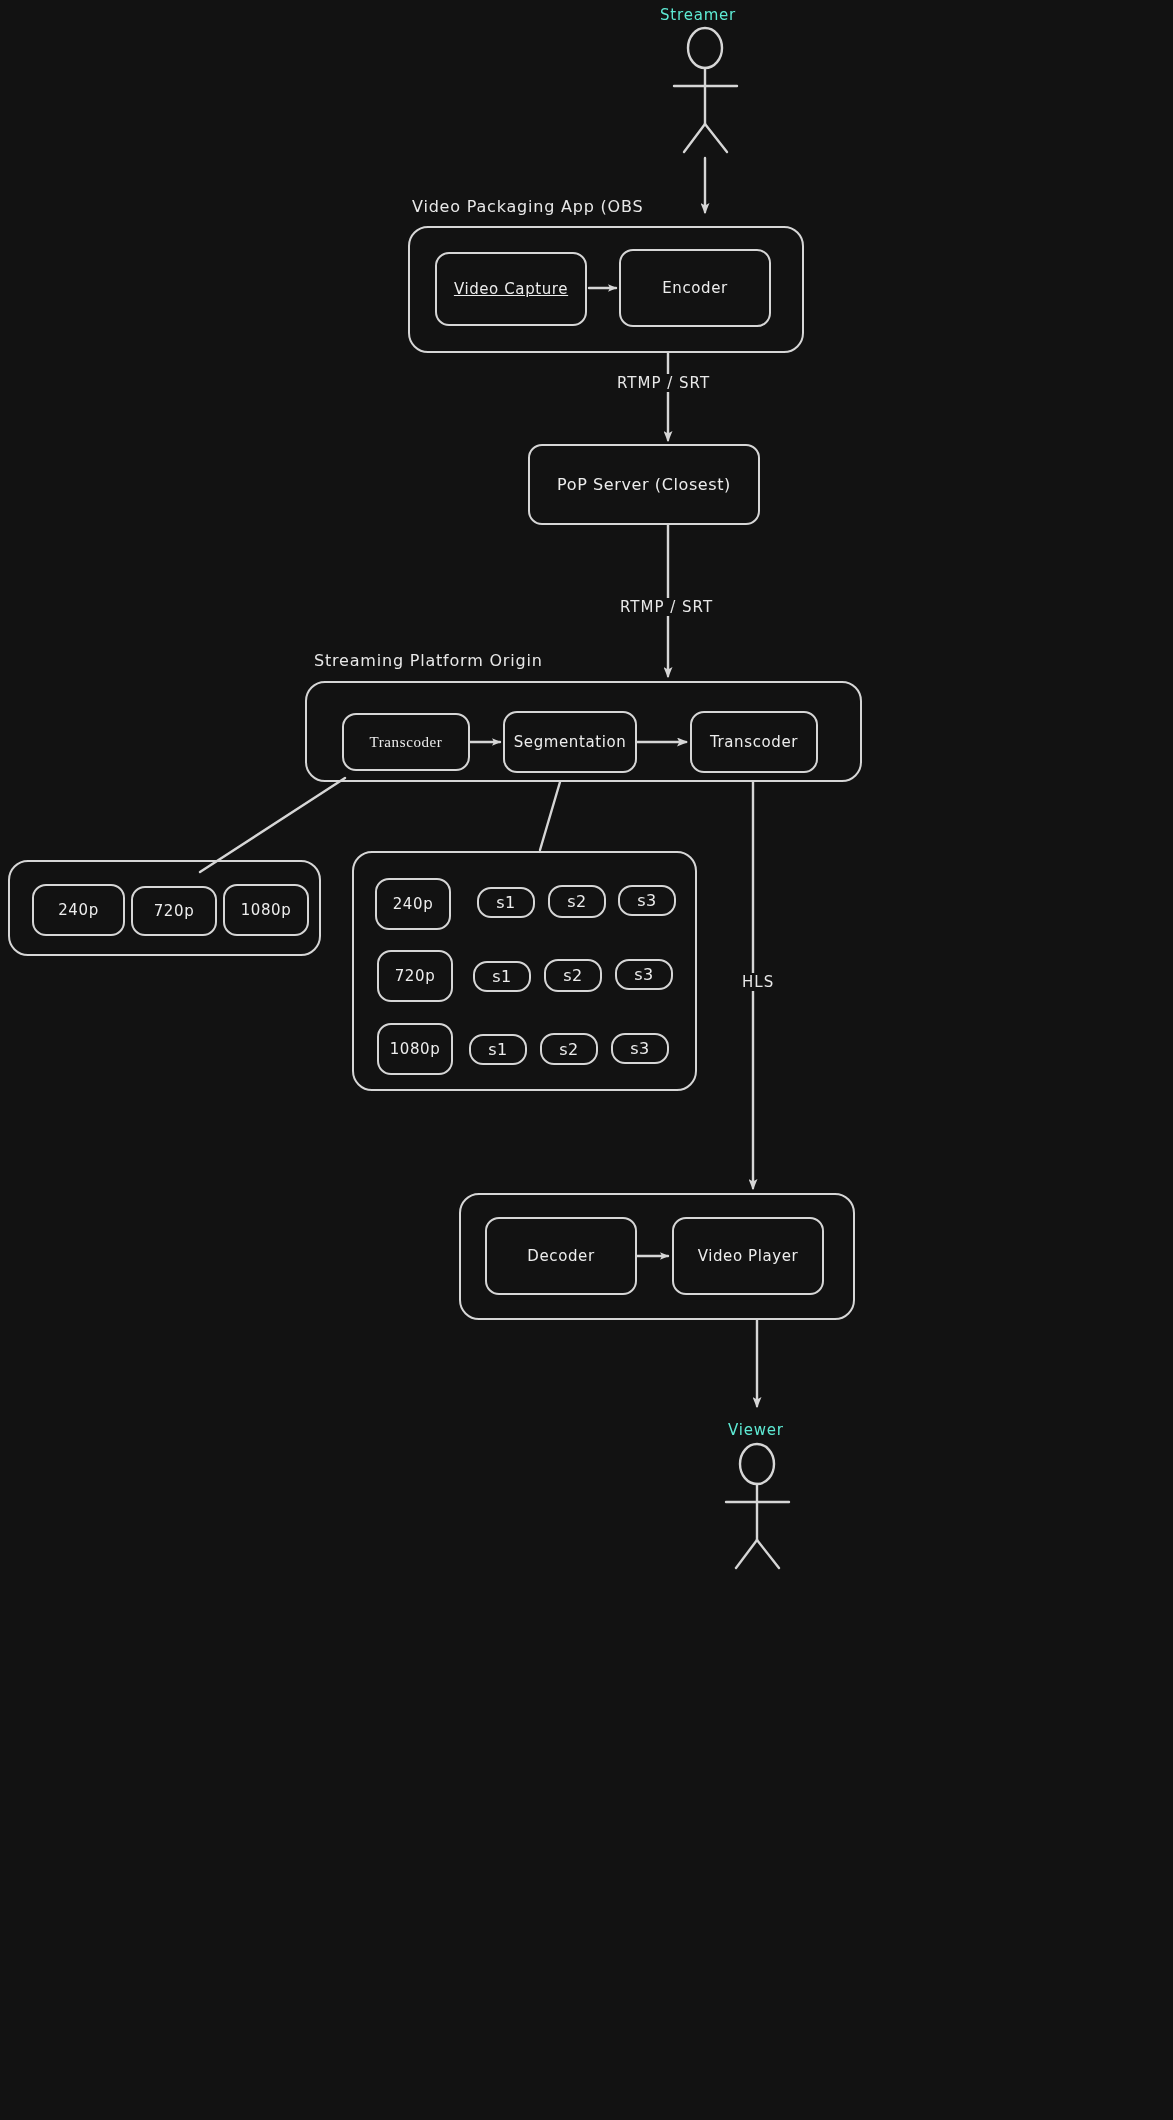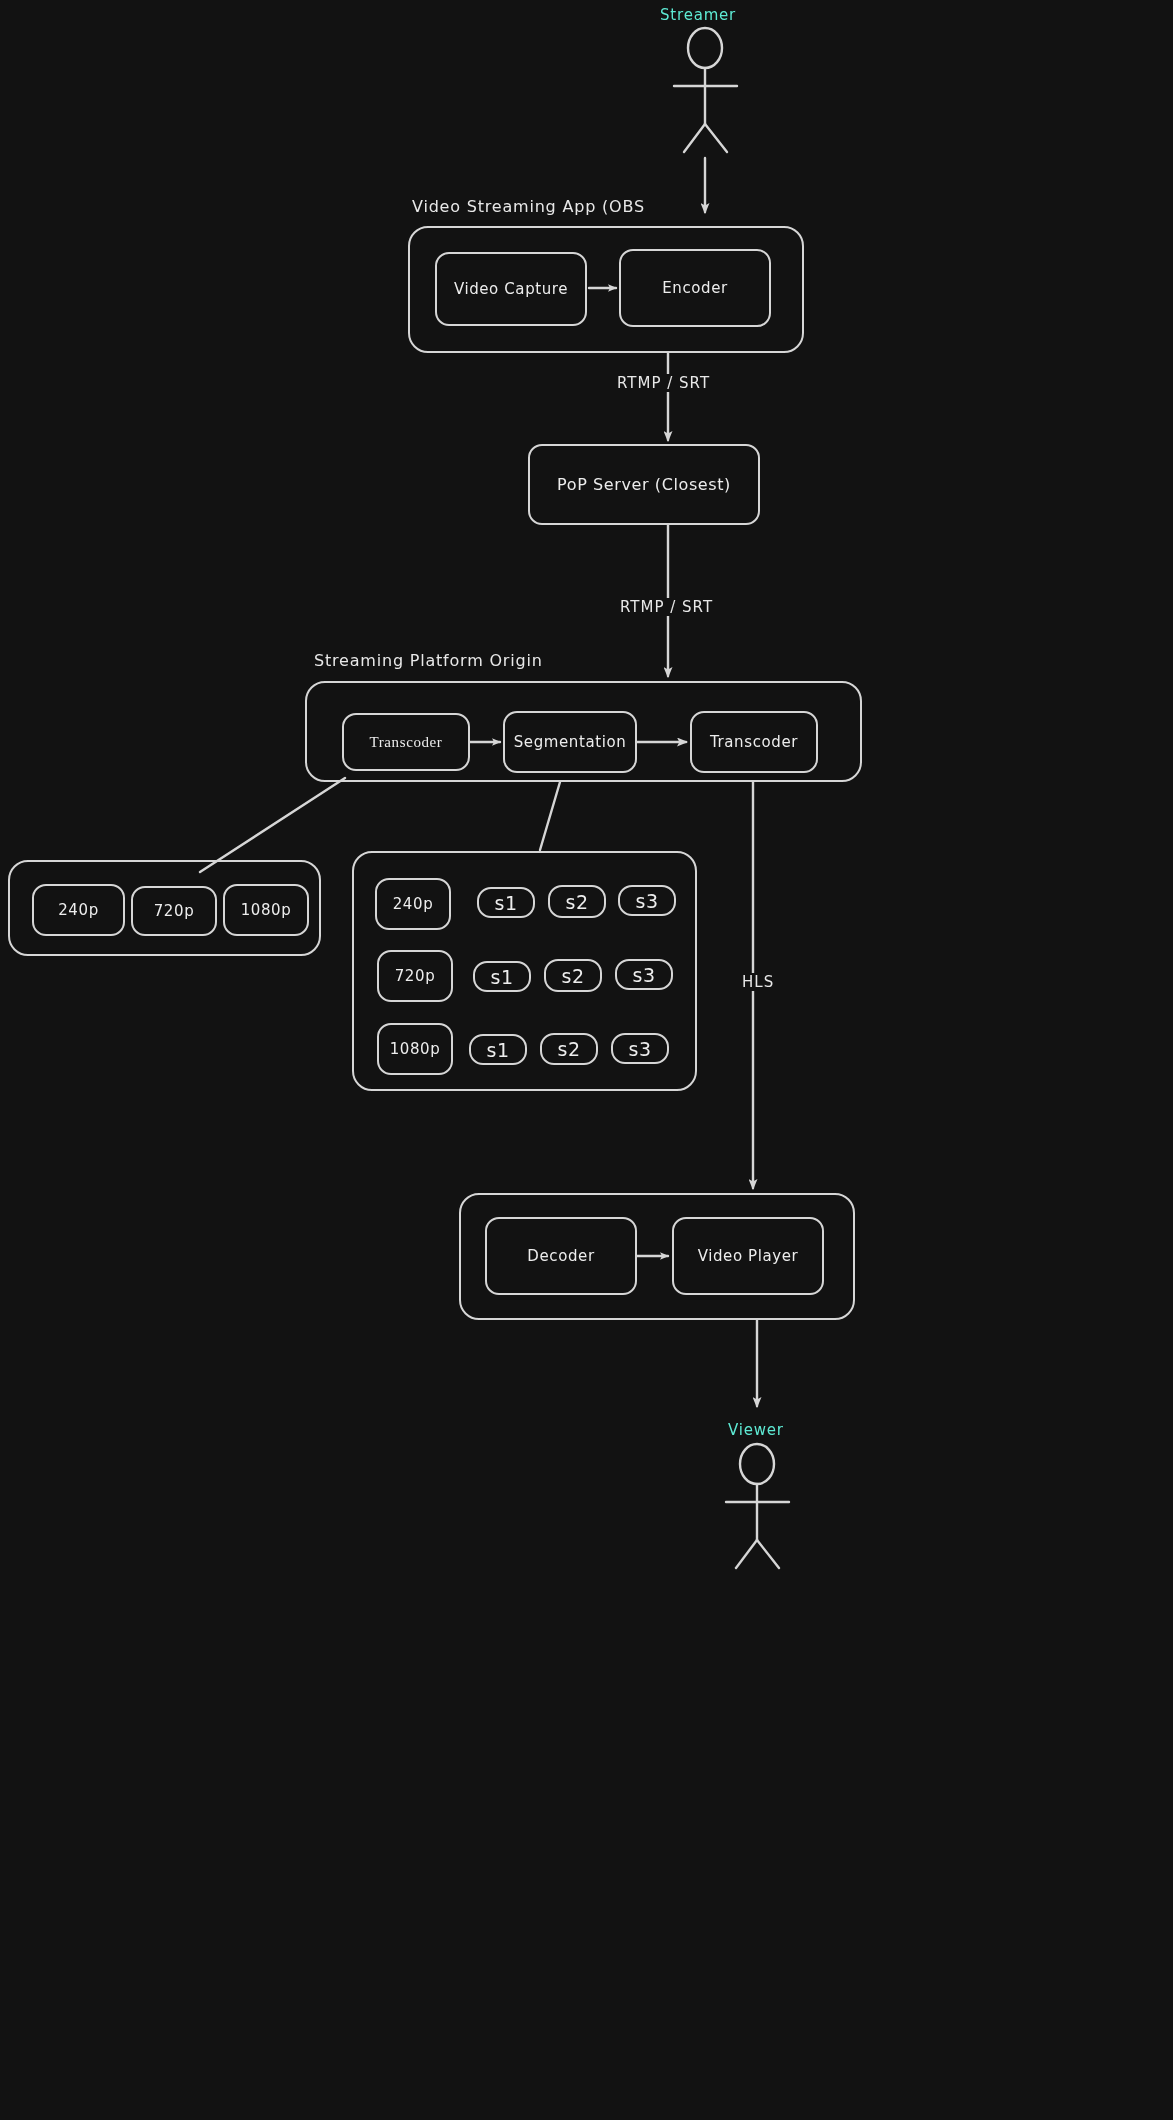--- a/index.html
+++ b/index.html
@@ -66,21 +66,21 @@
     padding: 0 5px;
   }
   .actor-label {
     position: absolute;
     color: #5eead4;
     white-space: nowrap;
     letter-spacing: 0.8px;
   }
   .fs-16 { font-size: 16px; }
   .fs-15 { font-size: 15px; }
-  .fs-13 { font-size: 19px; }
+  .fs-13 { font-size: 16px; }
 </style>
 </head>
 <body>
 
 <div id="canvas">
 
   <svg class="svg-layer" viewBox="0 0 1173 2120" xmlns="http://www.w3.org/2000/svg">
     <defs>
       <marker id="arrowhead" markerWidth="11" markerHeight="9" refX="9" refY="4.5" orient="auto" markerUnits="userSpaceOnUse">
         <path d="M0,0 L11,4.5 L0,9 L2.4,4.5 Z" fill="#d6d6d6"></path>
@@ -129,25 +129,25 @@
         <line x1="757" y1="1540" x2="736" y2="1568"></line>
         <line x1="757" y1="1540" x2="779" y2="1568"></line>
       </g>
     </g>
   </svg>
 
   <div class="actor-label fs-15" style="left:660px; top:6px; width:90px;">Streamer</div>
 
   <div class="actor-label fs-15" style="left:728px; top:1421px; width:90px;">Viewer</div>
 
-  <div class="group-label fs-16" style="left:412px; top:197px;">Video Streaming App (OBS</div>
+  <div class="group-label fs-16" style="left:412px; top:197px;">Video Packaging App (OBS</div>
 
   <div class="group" style="left:408px; top:226px; width:396px; height:127px;"></div>
 
-  <div class="node fs-15" style="left:435px; top:252px; width:152px; height:74px;">Video Capture</div>
+  <div class="node fs-15" style="left:435px; top:252px; width:152px; height:74px;text-decoration:underline;">Video Capture</div>
 
   <div class="node fs-15" style="left:619px; top:249px; width:152px; height:78px;">Encoder</div>
 
   <div class="edge-label fs-15" style="left:612px; top:374px;">RTMP / SRT</div>
 
   <div class="node fs-16" style="left:528px; top:444px; width:232px; height:81px;">PoP Server (Closest)</div>
 
   <div class="edge-label fs-15" style="left:615px; top:598px;">RTMP / SRT</div>
 
   <div class="group-label fs-16" style="left:314px; top:651px;">Streaming Platform Origin</div>

